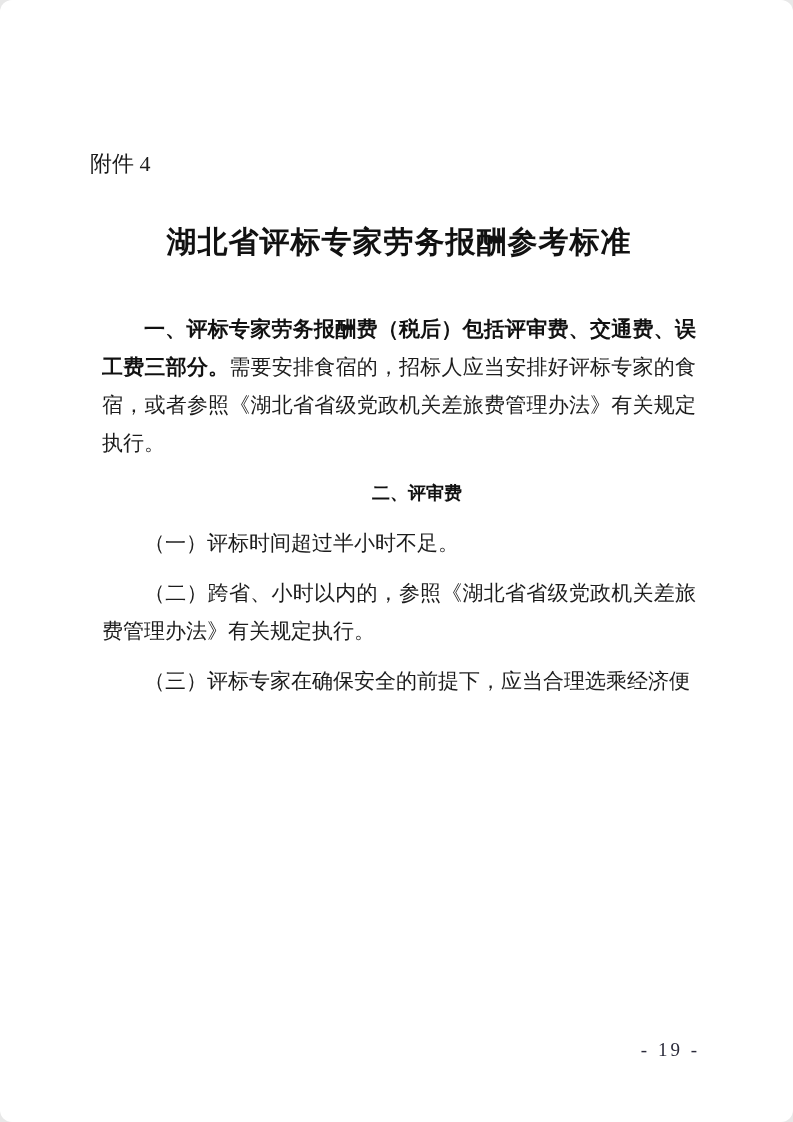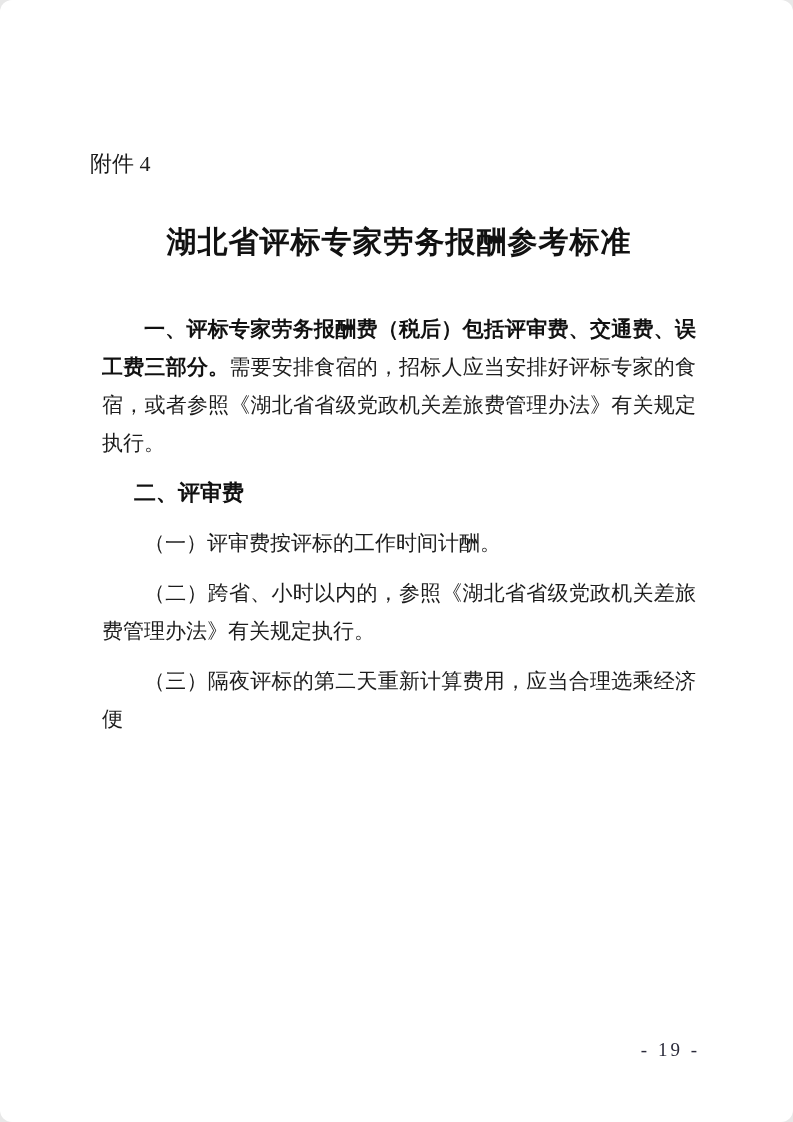--- a/index.html
+++ b/index.html
@@ -47,26 +47,27 @@
     margin: 12px;
     font-size: 21px;
     line-height: 38px;
     text-align: justify;
     text-indent: 2em;
     color: #1c1c1c;
     font-family: "Liberation Serif", serif;
   }
   .heading {
     margin: 0;
-    font-size: 22px;
+    font-size: 18px;
     line-height: 38px;
     text-indent: 2em;
     font-weight: 700;
     color: #111111;
     font-family: "Liberation Sans", sans-serif;
+    text-align: center;
   }
   .lead-bold {
     font-weight: 700;
     color: #111111;
     font-family: "Liberation Sans", sans-serif;
   }
   .page-number {
     position: absolute;
     top: 1038px;
     left: 600px;
@@ -91,23 +92,23 @@
 
     <div class="body-text">
 
       <p class="para"><span class="lead-bold">一、评标专家劳务报酬费（税后）包括评审费、交通费、误工费三部分。</span><span>需要安排食宿的，招标人应当安排好评标专家的食宿，或者参照《湖北省省级党政机关差旅费管理办法》有关规定执行。</span></p>
 
       <p class="heading">二、评审费</p>
 
 
 
 
-      <p class="para">（一）评审费按评标的工作时间计酬。</p>
+      <p class="para">（一）评标时间超过半小时不足。</p>
 
       <p class="para">（二）跨省、小时以内的，参照《湖北省省级党政机关差旅费管理办法》有关规定执行。</p>
 
-      <p class="para">（三）隔夜评标的第二天重新计算费用，应当合理选乘经济便</p>
+      <p class="para">（三）评标专家在确保安全的前提下，应当合理选乘经济便</p>
 
     </div>
   </div>
 
   <div class="page-number">- 19 -</div>
 </div>
 
 </body></html>

